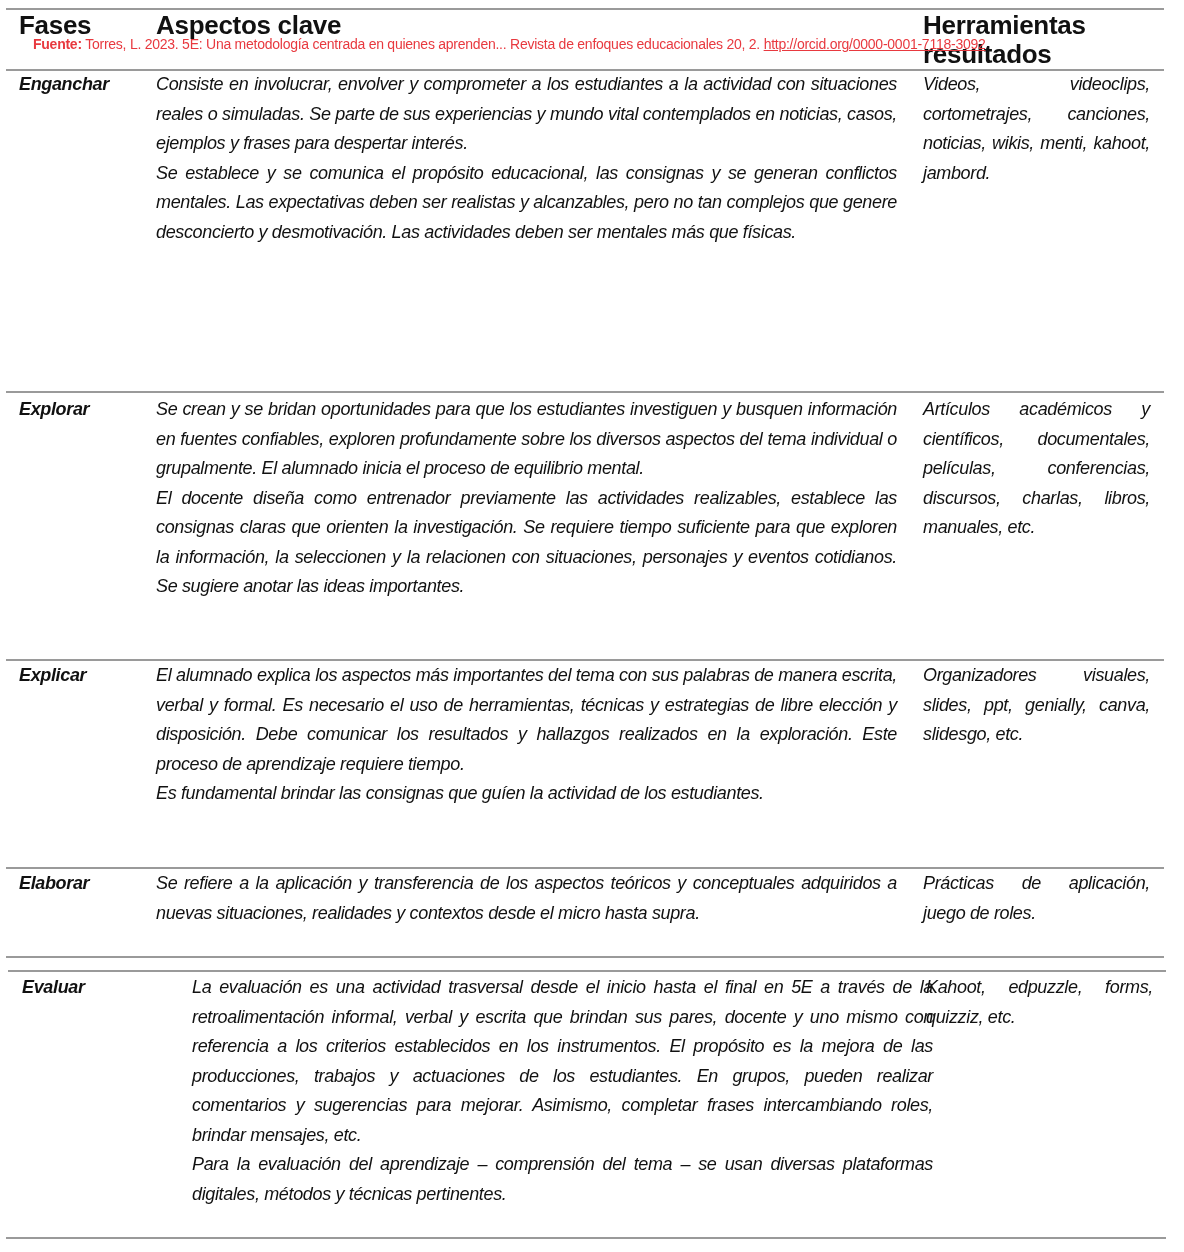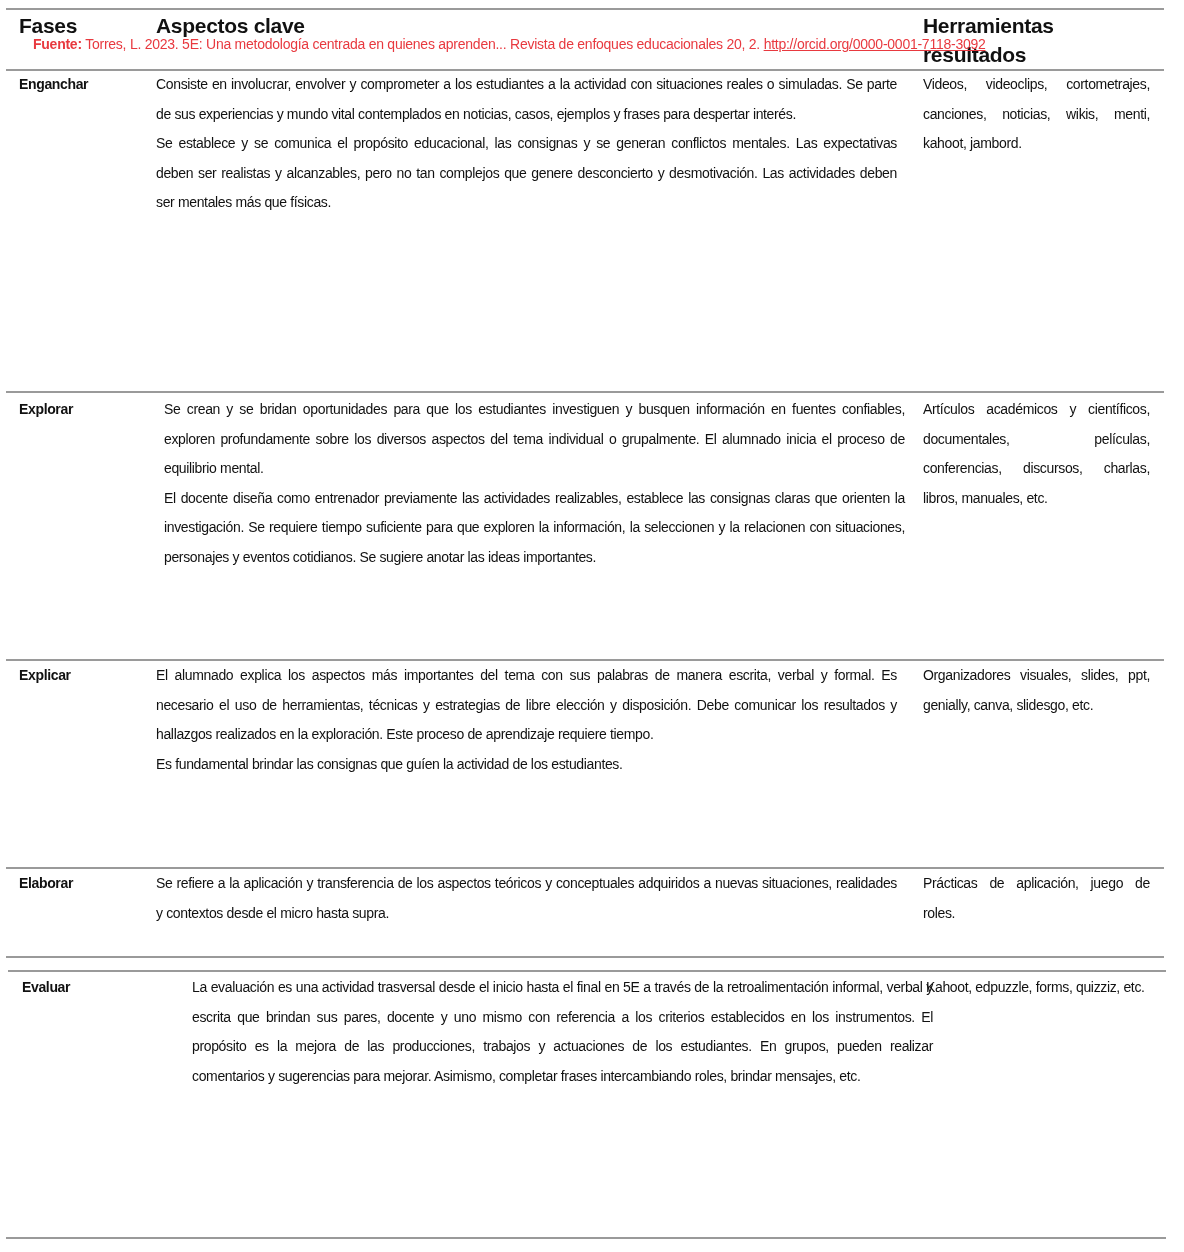--- a/index.html
+++ b/index.html
@@ -1,22 +1,22 @@
 <!DOCTYPE html>
 <html><head>
 <meta charset="utf-8">
 <style>
   html, body { margin: 0; padding: 0; background: #ffffff; }
   body { width: 1184px; height: 1252px; position: relative; overflow: hidden;
          font-family: "Liberation Sans", "DejaVu Sans", sans-serif; color: #111; }
   .rule { position: absolute; height: 2px; background: #9a9a9a; }
-  .cell { position: absolute; font-size: 14px; line-height: 29.5px; letter-spacing: -0.35px; }
+  .cell { position: absolute; font-size: 18px; line-height: 29.5px; letter-spacing: -0.35px; font-style: italic; }
   .bold { font-weight: bold; }
   .para { display: block; text-align: justify; text-align-last: left; }
-  .hdr { position: absolute; font-size: 21px; line-height: 29px; font-weight: bold; letter-spacing: -0.3px; }
+  .hdr { position: absolute; font-size: 26px; line-height: 29px; font-weight: bold; letter-spacing: -0.3px; }
   .source { position: absolute; left: 33px; top: 35px; font-size: 14px; line-height: 18px; color: #e8393f;
             white-space: nowrap; letter-spacing: -0.25px; z-index: 2; }
   .source b { font-weight: bold; }
   .source a { color: #e8393f; text-decoration: underline; }
   .tool-para { display: block; text-align: justify; text-align-last: left; }
 </style>
 </head>
 <body>
 
 <div class="rule" style="left:6px; top:8px; width:1158px;"></div>
@@ -40,21 +40,21 @@
 <div class="cell bold" style="left:19px; top:70px;">Enganchar</div>
 <div class="cell" style="left:156px; top:70px; width:741px;">
   <span class="para">Consiste en involucrar, envolver y comprometer a los estudiantes a la actividad con situaciones reales o simuladas. Se parte de sus experiencias y mundo vital contemplados en noticias, casos, ejemplos y frases para despertar interés.</span>
   <span class="para">Se establece y se comunica el propósito educacional, las consignas y se generan conflictos mentales. Las expectativas deben ser realistas y alcanzables, pero no tan complejos que genere desconcierto y desmotivación. Las actividades deben ser mentales más que físicas.</span>
 </div>
 <div class="cell" style="left:923px; top:70px; width:227px;">
   <span class="tool-para">Videos, videoclips, cortometrajes, canciones, noticias, wikis, menti, kahoot, jambord.</span>
 </div>
 
 <div class="cell bold" style="left:19px; top:395px;">Explorar</div>
-<div class="cell" style="left:156px; top:395px; width:741px;margin-left:8px;">
+<div class="cell" style="left:156px; top:395px; width:741px;">
   <span class="para">Se crean y se bridan oportunidades para que los estudiantes investiguen y busquen información en fuentes confiables, exploren profundamente sobre los diversos aspectos del tema individual o grupalmente. El alumnado inicia el proceso de equilibrio mental.</span>
   <span class="para">El docente diseña como entrenador previamente las actividades realizables, establece las consignas claras que orienten la investigación. Se requiere tiempo suficiente para que exploren la información, la seleccionen y la relacionen con situaciones, personajes y eventos cotidianos. Se sugiere anotar las ideas importantes.</span>
 </div>
 <div class="cell" style="left:923px; top:395px; width:227px;">
   <span class="tool-para">Artículos académicos y científicos, documentales, películas, conferencias, discursos, charlas, libros, manuales, etc.</span>
 </div>
 
 <div class="cell bold" style="left:19px; top:661px;">Explicar</div>
 <div class="cell" style="left:156px; top:661px; width:741px;">
   <span class="para">El alumnado explica los aspectos más importantes del tema con sus palabras de manera escrita, verbal y formal. Es necesario el uso de herramientas, técnicas y estrategias de libre elección y disposición. Debe comunicar los resultados y hallazgos realizados en la exploración. Este proceso de aprendizaje requiere tiempo.</span>
@@ -68,16 +68,17 @@
 <div class="cell" style="left:156px; top:869px; width:741px;">
   <span class="para">Se refiere a la aplicación y transferencia de los aspectos teóricos y conceptuales adquiridos a nuevas situaciones, realidades y contextos desde el micro hasta supra.</span>
 </div>
 <div class="cell" style="left:923px; top:869px; width:227px;">
   <span class="tool-para">Prácticas de aplicación, juego de roles.</span>
 </div>
 
 <div class="cell bold" style="left:22px; top:973px;">Evaluar</div>
 <div class="cell" style="left:144px; top:973px; width:741px;margin-left:48px;">
   <span class="para">La evaluación es una actividad trasversal desde el inicio hasta el final en 5E a través de la retroalimentación informal, verbal y escrita que brindan sus pares, docente y uno mismo con referencia a los criterios establecidos en los instrumentos. El propósito es la mejora de las producciones, trabajos y actuaciones de los estudiantes. En grupos, pueden realizar comentarios y sugerencias para mejorar. Asimismo, completar frases intercambiando roles, brindar mensajes, etc.</span>
+  <span class="para">Para la evaluación del aprendizaje – comprensión del tema – se usan diversas plataformas digitales, métodos y técnicas pertinentes.</span>
 </div>
 <div class="cell" style="left:926px; top:973px; width:227px;">
   <span class="tool-para">Kahoot, edpuzzle, forms, quizziz, etc.</span>
 </div>
 
 </body></html>

